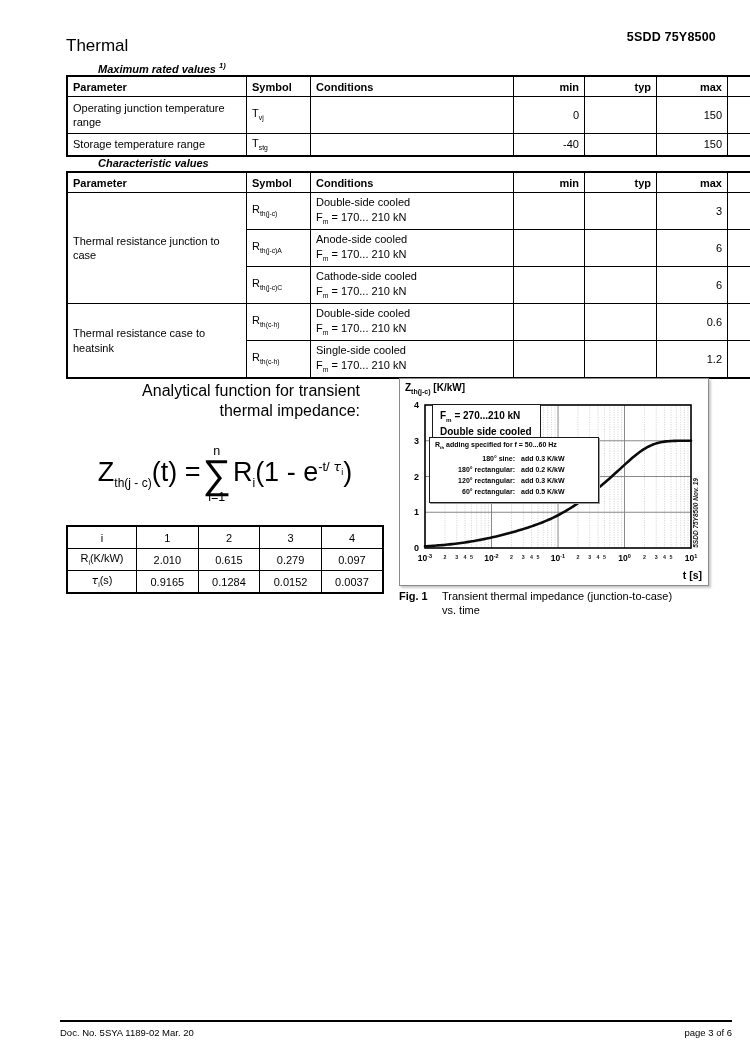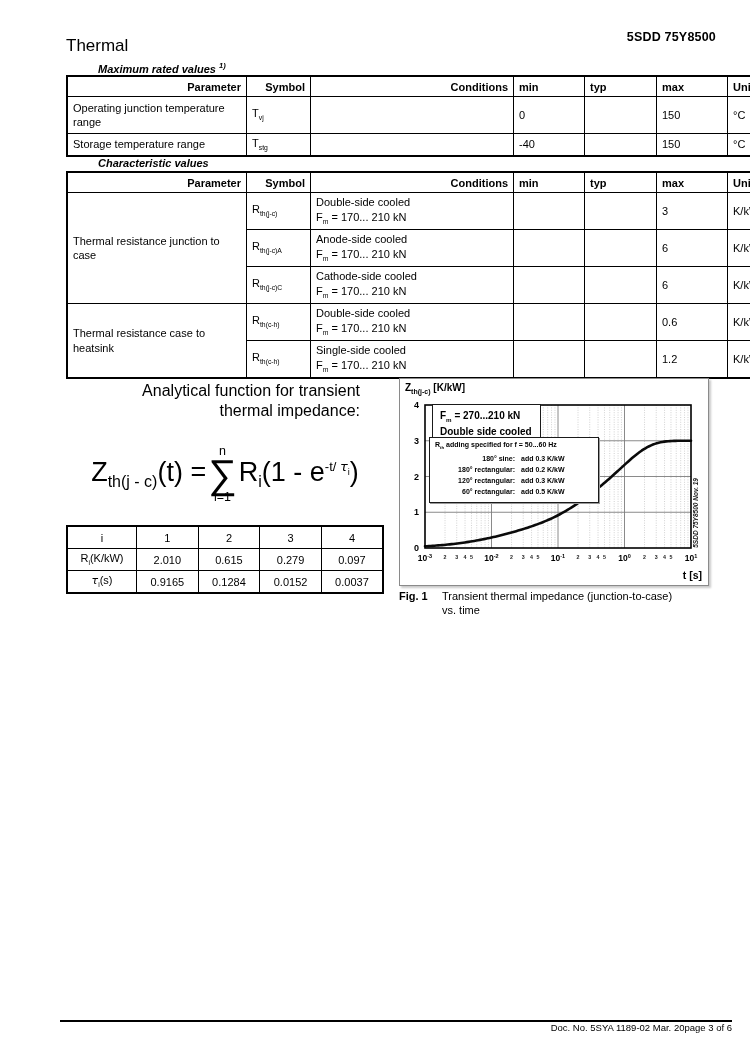--- a/index.html
+++ b/index.html
@@ -8,39 +8,39 @@
 
   .product-code{position:absolute;top:14px;right:34px;font-size:12.5px;font-weight:bold;letter-spacing:.2px;margin-top:16px;}
   .section-title{position:absolute;left:66px;top:36px;font-size:17px;font-weight:normal;}
   .tbl-caption{position:absolute;left:66px;font-size:11px;font-weight:bold;font-style:italic;margin-left:32px;}
   .tbl-caption sup{font-size:7.5px;}
 
   table.spec{position:absolute;left:66px;width:650px;border-collapse:collapse;
              font-size:11px;table-layout:fixed;background:#fff;}
   table.spec{border:2px solid #000;}
   table.spec th,table.spec td{border:1px solid #000;padding:2px 5px;vertical-align:middle;}
-  table.spec th{text-align:right;font-weight:bold;height:15px;}
-  table.spec th.num,table.spec td.num{text-align:left;}
+  table.spec th{text-align:left;font-weight:bold;height:15px;}
+  table.spec th.num,table.spec td.num{text-align:right;}
   table.spec .c-param{width:168px;}
   table.spec .c-sym{width:53px;}
   table.spec .c-cond{width:192px;}
   table.spec .c-min{width:60px;}
   table.spec .c-typ{width:61px;}
   table.spec .c-max{width:60px;}
   table.spec .c-unit{width:46px;}
   table.spec td{line-height:1.3;}
   .row2l td{height:32px;}
   sub{font-size:.62em;}
   sup{font-size:.62em;}
 
   
   .analytical{position:absolute;left:66px;top:381px;width:318px;}
   .an-heading{text-align:right;font-weight:normal;font-size:16px;line-height:1.25;padding:0 24px;}
   .formula{display:flex;align-items:center;justify-content:center;margin-top:14px;height:78px;font-size:27px;}
-  .formula .f-sub{font-size:16px;}
+  .formula .f-sub{font-size:12px;}
   .f-sum{display:inline-flex;flex-direction:column;align-items:center;line-height:1;margin:0 2px;}
   .f-sum-top,.f-sum-bot{font-size:12.5px;}
   .f-sigma{font-size:40px;line-height:.85;}
   .f-exp{font-size:13px;vertical-align:super;}
   .f-exp sub{font-size:9px;}
   .f-tau{font-family:"DejaVu Sans",sans-serif;font-style:italic;}
   table.coef{border-collapse:collapse;font-size:11px;margin-top:12px;table-layout:fixed;width:318px;border:2px solid #000;}
   table.coef td{border:1px solid #000;text-align:center;height:19px;padding:1px 2px;}
   table.coef .c0{width:64px;}
 
@@ -59,21 +59,21 @@
   .legend2 .l2-grid{display:grid;grid-template-columns:86px auto;line-height:1.55;}
   .legend2 .l2-lab{text-align:right;padding-right:6px;}
   .side-label{position:absolute;right:9px;bottom:37px;writing-mode:vertical-rl;transform:rotate(180deg);
               font-size:6.5px;font-style:italic;font-weight:bold;color:#222;}
   .figcaption{position:absolute;left:399px;top:589px;width:300px;font-size:11px;display:flex;line-height:1.3;}
   .figcaption .fc-label{font-weight:bold;width:43px;flex:none;}
   .figcaption .fc-text{width:245px;}
 
   
   .footer{position:absolute;left:60px;top:1020px;width:672px;border-top:2px solid #000;
-          display:flex;justify-content:flex-end;font-size:9.5px;}
+          padding-top:5px;display:flex;justify-content:space-between;font-size:9.5px;}
 </style>
 </head>
 <body>
 
 <div class="page">
 
   <div class="product-code">5SDD 75Y8500</div>
   <div class="section-title">Thermal</div>
 
   <div class="tbl-caption" style="top:61px;">

